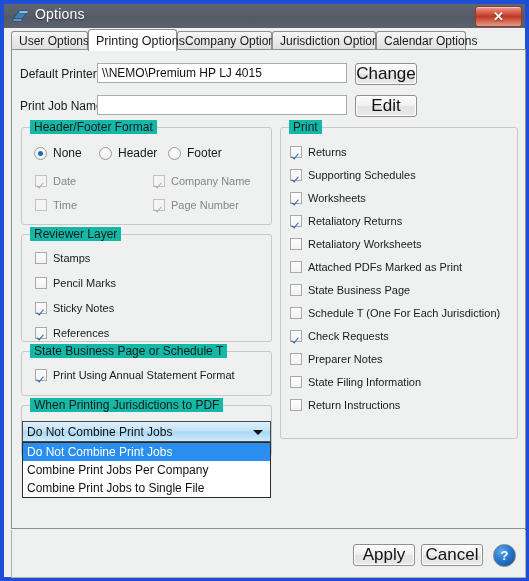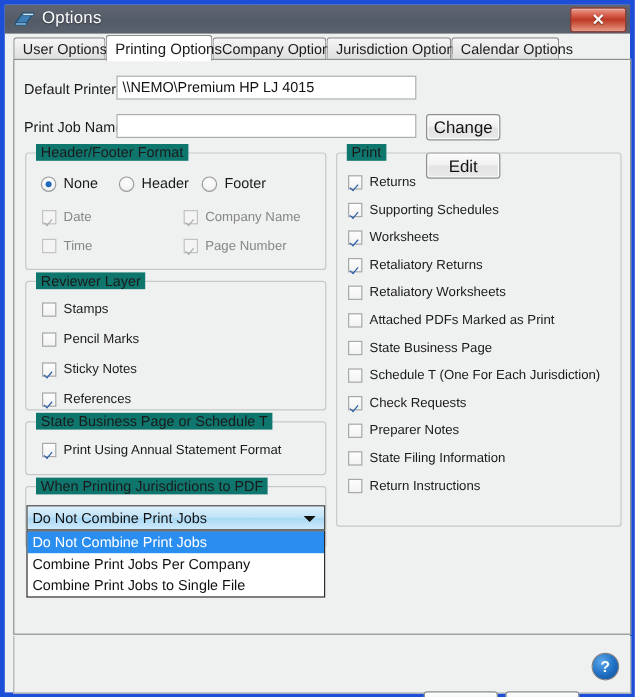--- a/index.html
+++ b/index.html
@@ -79,23 +79,22 @@
     box-sizing:border-box;
     border:1px solid #aeb0b2;border-top:none;
     background:#eff0f0;
   }
   .btn{
     position:absolute;height:22px;
     box-sizing:border-box;
     border:1px solid #8d8f91;border-radius:3px;
     background:linear-gradient(180deg,#fcfcfc 0%,#f0f0f0 48%,#e3e3e3 52%,#e9e9e9 100%);
     display:flex;align-items:center;justify-content:center;
-    font-size:14px;color:#111;cursor:pointer;
+    font-size:17px;color:#111;cursor:pointer;
     box-shadow:inset 0 0 0 1px #ffffff;
-    margin-top:32px;
   }
   .help-icon{
     position:absolute;width:21px;height:21px;border-radius:50%;
     background:radial-gradient(circle at 35% 30%,#5aa7e8 0%,#1f6fc4 55%,#0e4d92 100%);
     border:1px solid #7d8186;
     display:flex;align-items:center;justify-content:center;
     color:#fff;font-size:13px;font-weight:bold;cursor:pointer;
   }
   
   .lbl{position:absolute;font-size:12px;color:#1a1a1a;}
@@ -105,21 +104,21 @@
     display:flex;align-items:center;padding:0 4px;
     font-size:12px;color:#111;
   }
   
   .group{
     position:absolute;box-sizing:border-box;
     border:1px solid #c6c8ca;border-radius:3px;
   }
   .group-title{
     position:absolute;top:-8px;left:8px;
-    background:#0f766e;padding:0 4px;
+    background:#14b8a6;padding:0 4px;
     font-size:12px;color:#1a1a1a;white-space:nowrap;
   }
   
   .chk{
     position:absolute;
     display:flex;align-items:center;
     font-size:11px;color:#1a1a1a;cursor:pointer;white-space:nowrap;
   }
   .chk .box{
     width:12px;height:12px;box-sizing:border-box;
@@ -347,19 +346,19 @@
       <div class="chk" style="left:9px;top:271px;">
         <span class="box"></span>
         <span>Return Instructions</span>
       </div>
     </div>
 
   </div>
 
   <div class="footer">
     <div class="btn" style="left:341px;top:14px;width:62px;">Apply</div>
-    <div class="btn" style="left:409px;top:14px;width:62px;">Filing</div>
+    <div class="btn" style="left:409px;top:14px;width:62px;">Cancel</div>
     <div class="help-icon" style="left:481px;top:14px;">
       <span>?</span>
     </div>
   </div>
 
 </div>
 
 </body></html>

